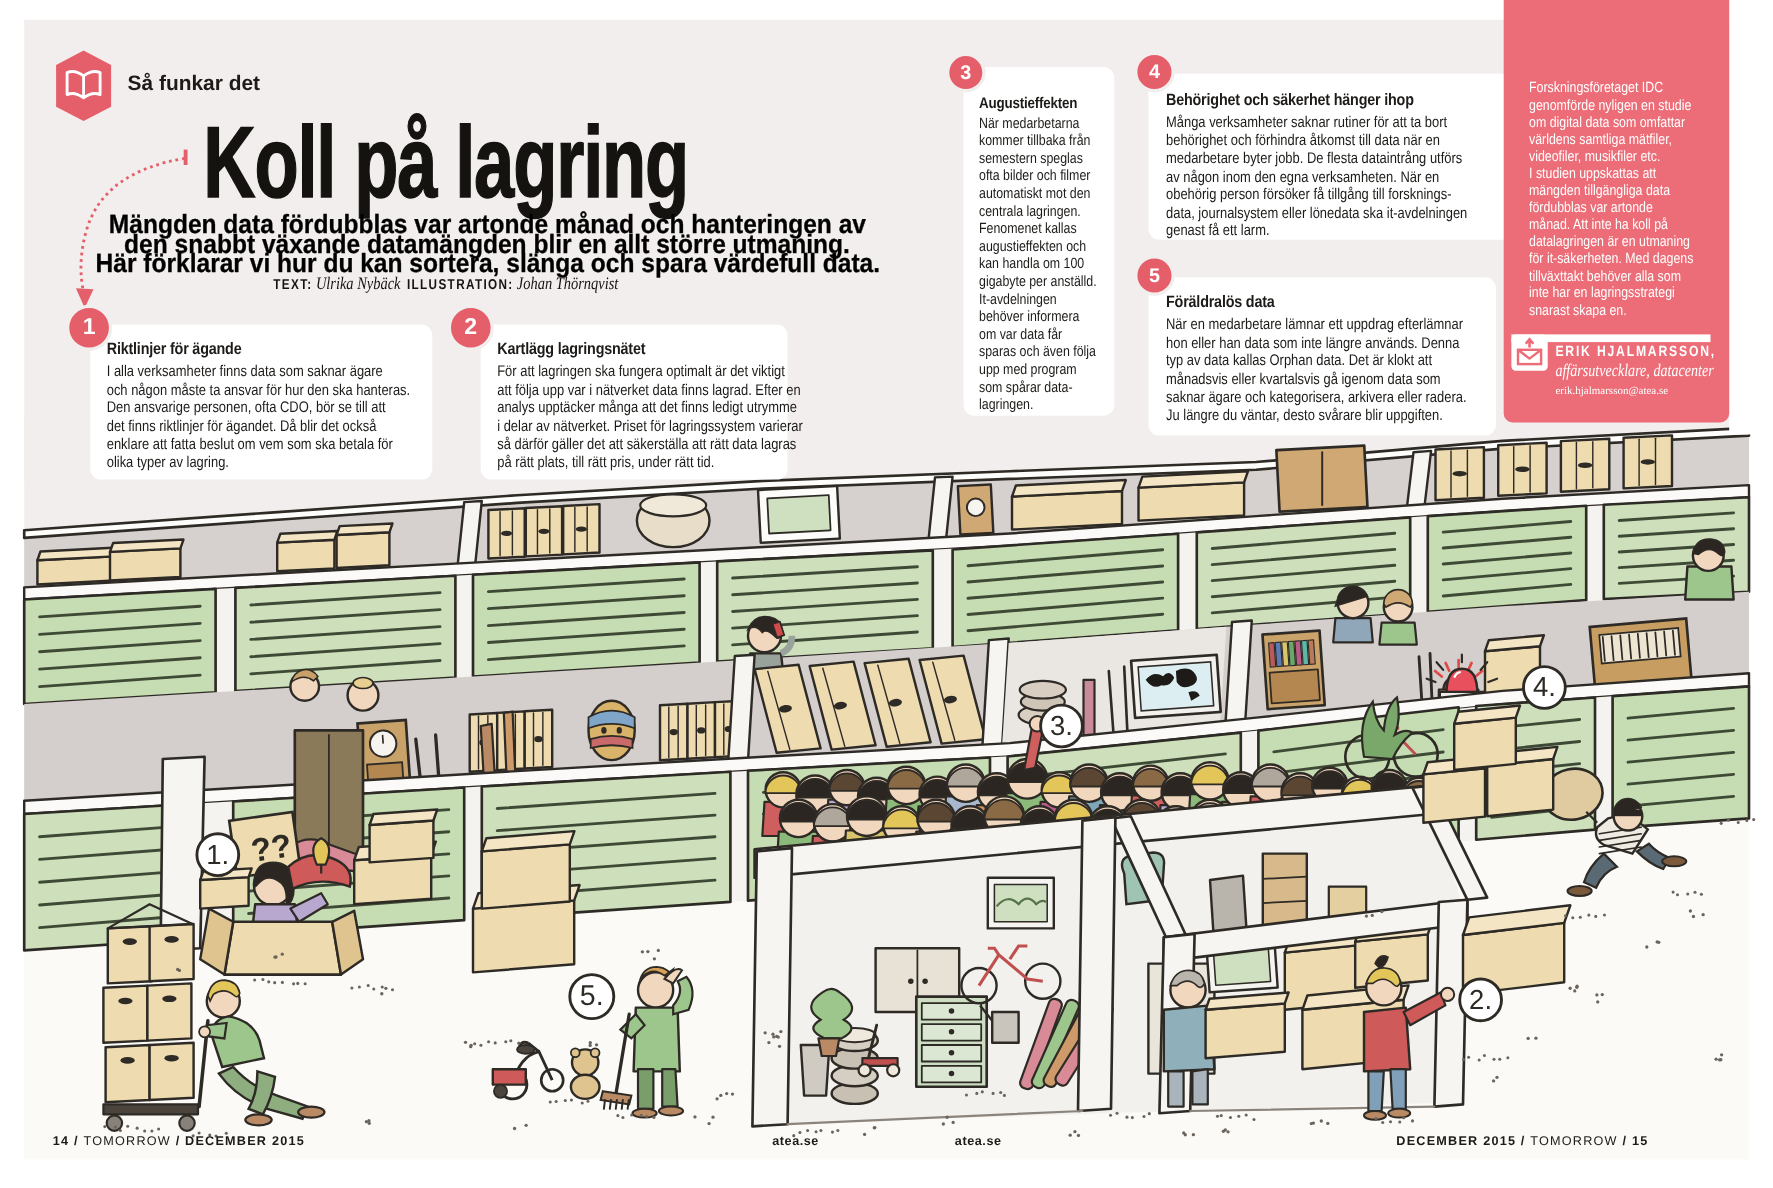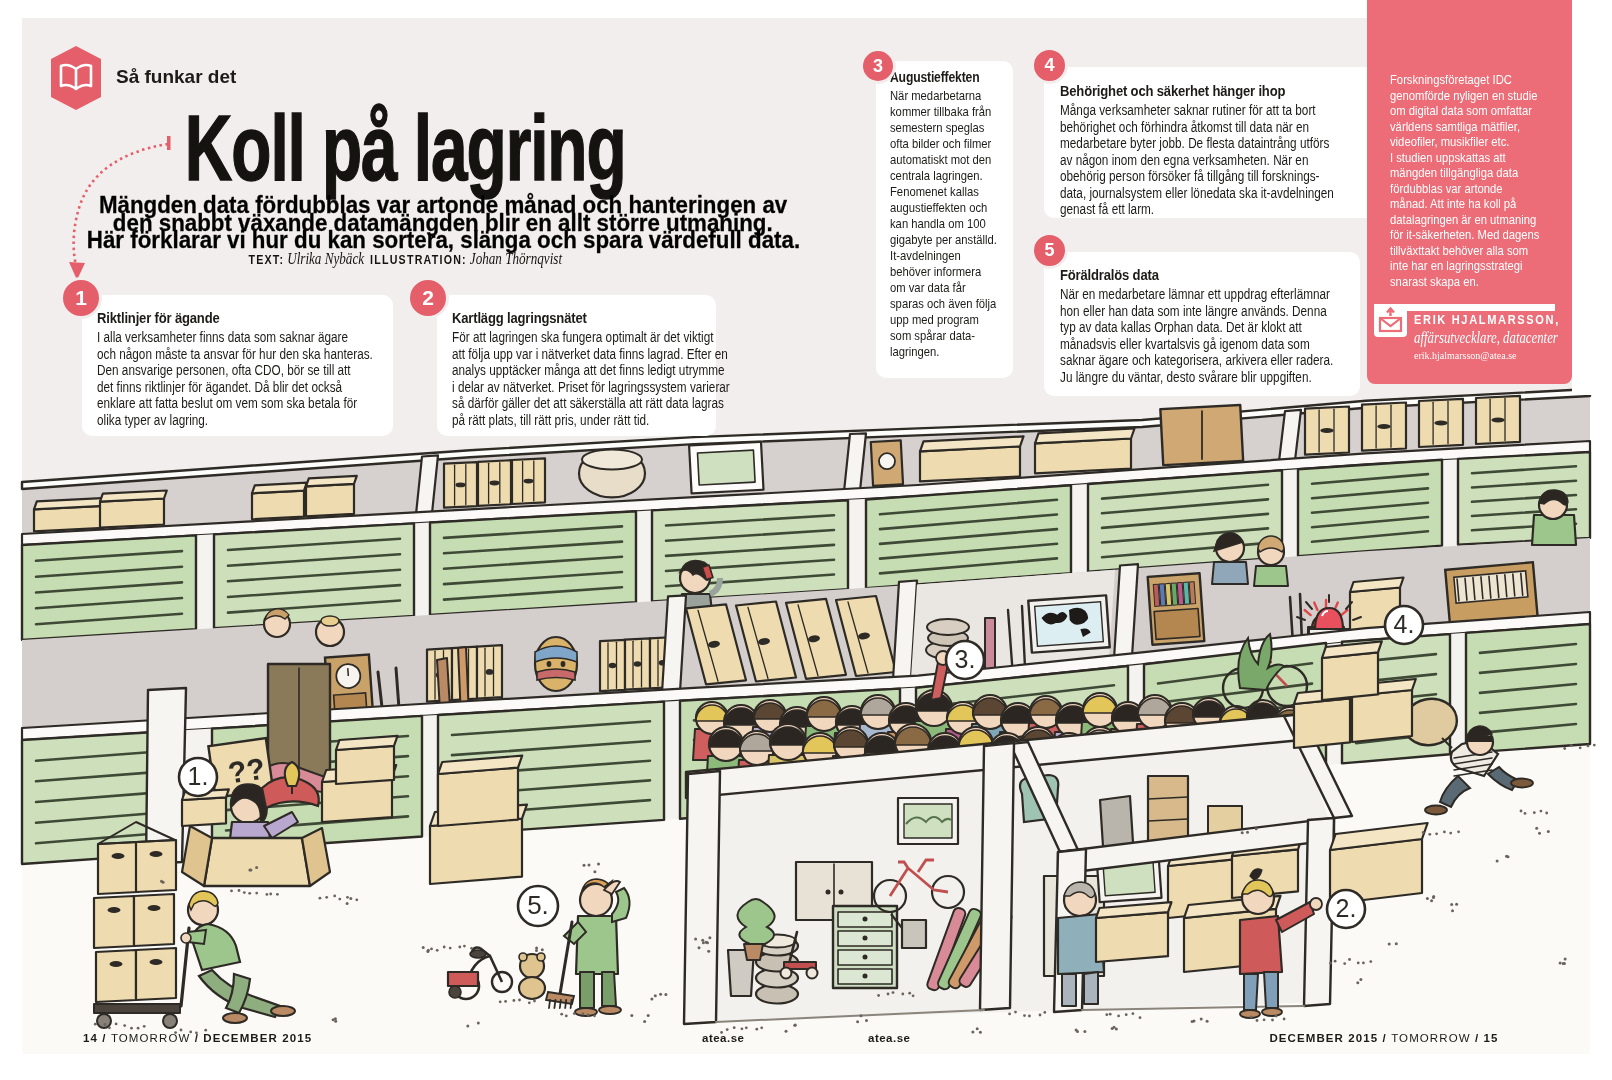--- a/index.html
+++ b/index.html
@@ -1024,21 +1024,21 @@
 
   <div class="num" style="left:407px;top:277px;width:36px;height:36px;font-size:21px;line-height:36px;">2</div>
 
   <div class="wbox" style="left:437px;top:295px;width:279px;height:141px;padding:14px 0 0 15px;box-sizing:border-box;">
     <h3>Kartlägg lagringsnätet</h3>
     <p>För att lagringen ska fungera optimalt är det viktigt<br>att följa upp var i nätverket data finns lagrad. Efter en<br>analys upptäcker många att det finns ledigt utrymme<br>i delar av nätverket. Priset för lagringssystem varierar<br>så därför gäller det att säkerställa att rätt data lagras<br>på rätt plats, till rätt pris, under rätt tid.</p>
   </div>
 
   <div class="num" style="left:860px;top:48px;width:30px;height:30px;font-size:18px;line-height:30px;">3</div>
 
-  <div class="wbox" style="left:876px;top:61px;width:137px;height:317px;padding:8px 0 0 14px;box-sizing:border-box;">
+  <div class="wbox" style="left:876px;top:61px;width:137px;height:317px;padding:24px 0 0 14px;box-sizing:border-box;">
     <h3 style="font-size:14px;">Augustieffekten</h3>
     <p style="font-size:13.4px;line-height:16px;">När medarbetarna<br>kommer tillbaka från<br>semestern speglas<br>ofta bilder och filmer<br>automatiskt mot den<br>centrala lagringen.<br>Fenomenet kallas<br>augustieffekten och<br>kan handla om 100<br>gigabyte per anställd.<br>It-avdelningen<br>behöver informera<br>om var data får<br>sparas och även följa<br>upp med program<br>som spårar data-<br>lagringen.</p>
   </div>
 
   <div class="num" style="left:1031px;top:47px;width:31px;height:31px;font-size:18px;line-height:31px;">4</div>
 
   <div class="wbox" style="left:1044px;top:67px;width:368px;height:151px;padding:15px 0 0 16px;box-sizing:border-box;">
     <h3>Behörighet och säkerhet hänger ihop</h3>
     <p>Många verksamheter saknar rutiner för att ta bort<br>behörighet och förhindra åtkomst till data när en<br>medarbetare byter jobb. De flesta dataintrång utförs<br>av någon inom den egna verksamheten. När en<br>obehörig person försöker få tillgång till forsknings-<br>data, journalsystem eller lönedata ska it-avdelningen<br>genast få ett larm.</p>
   </div>
@@ -1061,20 +1061,20 @@
         <path d="M 6 14 L 16.5 22 L 27 14" fill="none" stroke="#ec6d77" stroke-width="2.2"></path>
         <path d="M 16.5 12 L 16.5 5.5 M 13 8.5 L 16.5 4.5 L 20 8.5" fill="none" stroke="#ec6d77" stroke-width="2.4"></path>
       </svg>
     </div>
 
     <div style="position:absolute;left:47px;top:312px;color:#fff;font-size:13.5px;font-weight:bold;letter-spacing:2px;white-space:nowrap;transform:scaleX(0.82);transform-origin:0 0;">ERIK HJALMARSSON,</div>
     <div style="position:absolute;left:47px;top:329px;color:#fff;font-family:'Liberation Serif',serif;font-style:italic;font-size:16px;white-space:nowrap;transform:scaleX(0.80);transform-origin:0 0;">affärsutvecklare, datacenter</div>
     <div style="position:absolute;left:47px;top:350px;color:#fff;font-family:'Liberation Serif',serif;font-size:10px;white-space:nowrap;">erik.hjalmarsson@atea.se</div>
   </div>
 
-  <div class="footer" style="left:48px;top:1032px;margin-left:35px;">14 / <span class="lt">TOMORROW</span> / DECEMBER 2015</div>
+  <div class="footer" style="left:48px;top:1032px;">14 / <span class="lt">TOMORROW</span> / DECEMBER 2015</div>
 
   <div class="footer" style="left:702px;top:1032px;letter-spacing:0.5px;">atea.se</div>
 
   <div class="footer" style="left:868px;top:1032px;letter-spacing:0.5px;">atea.se</div>
 
   <div class="footer" style="left:1184px;top:1032px;width:400px;text-align:center;">DECEMBER 2015 / <span class="lt">TOMORROW</span> / 15</div>
 </div>
 
 </body></html>

